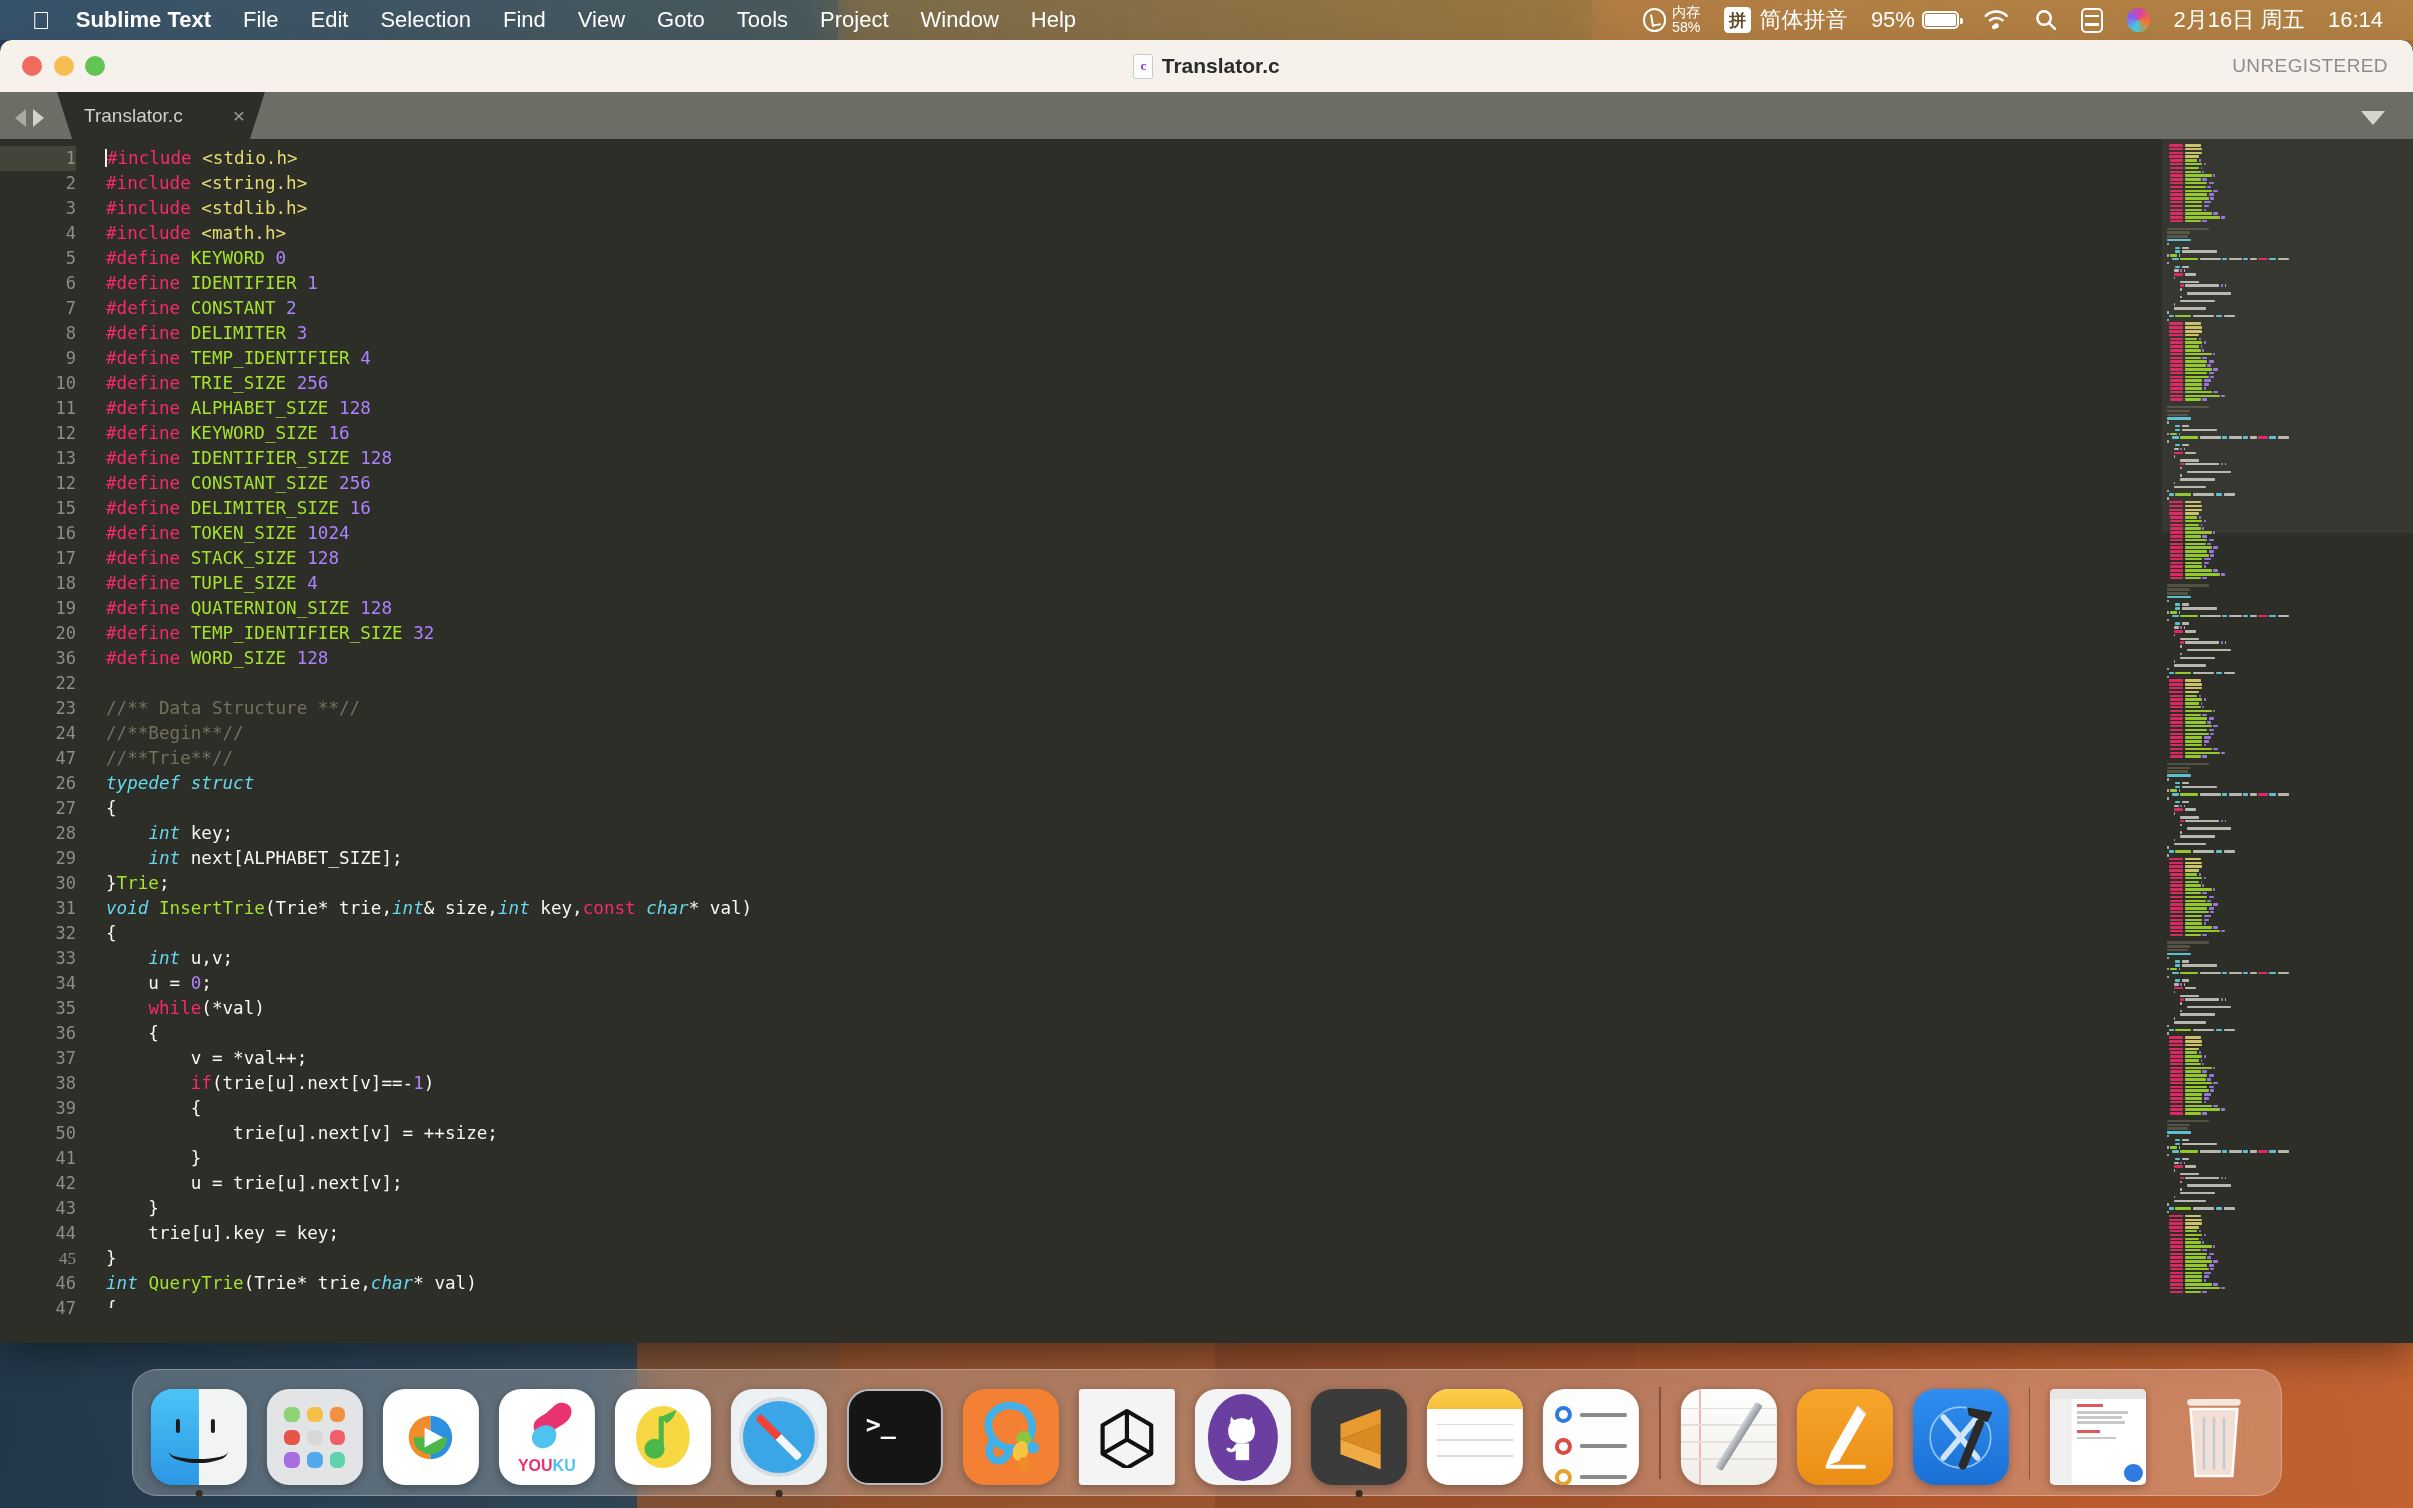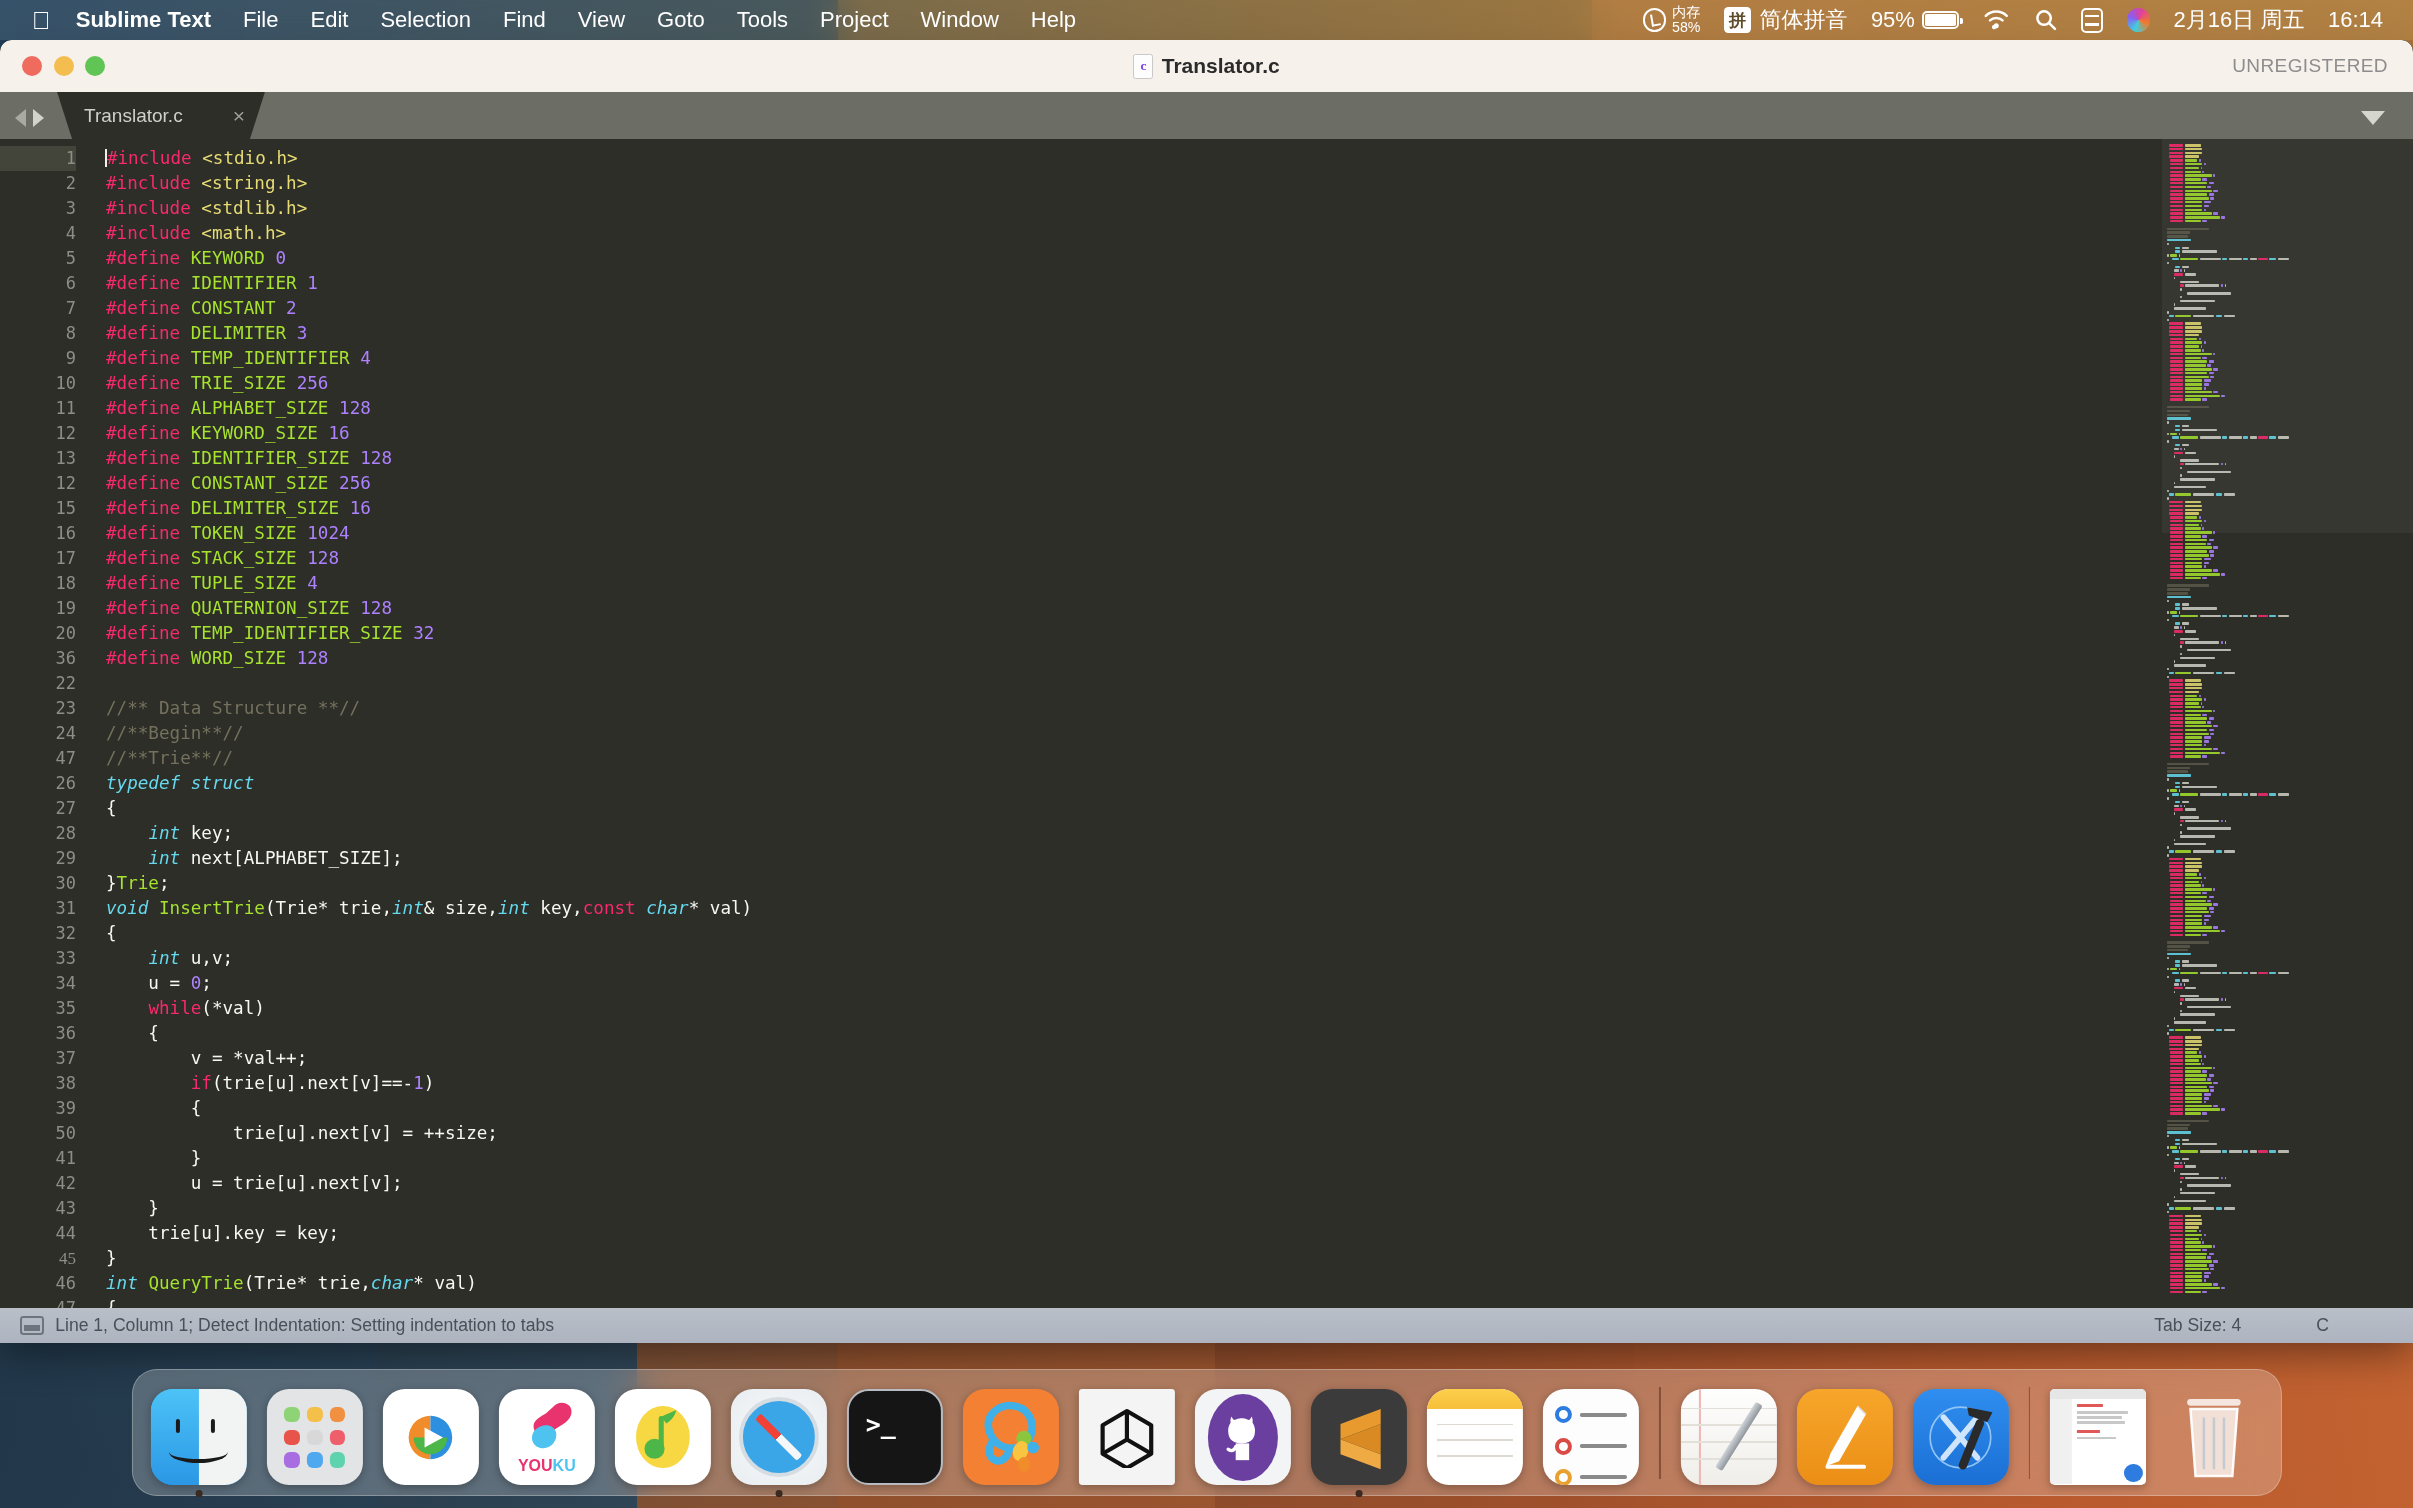--- a/index.html
+++ b/index.html
@@ -1675,28 +1675,20 @@
           <span class="mm-seg" style="width: 3.4px; background: rgb(174, 129, 255); opacity: 0.85;"></span>
         </div>
         <div class="mm-line" style="padding-left: 3.4px;">
           <span class="mm-seg" style="width: 12.6px; background: rgb(249, 41, 111); opacity: 0.85;"></span>
           <span class="mm-seg" style="width: 16px; background: rgb(166, 226, 46); opacity: 0.85;"></span>
           <span class="mm-seg" style="width: 5px; background: rgb(174, 129, 255); opacity: 0.85;"></span>
         </div>
       </div>
   </div>
 
-  <div id="statusbar">
-    <span class="sb-icon"></span>
-    <span>Line 1, Column 1; Detect Indentation: Setting indentation to tabs</span>
-    <span class="sb-right">
-      <span class="item">Tab Size: 4</span>
-      <span class="item">C</span>
-    </span>
-  </div>
 </div>
 
 <div id="dock">
 
   <div class="dock-item">
     <div class="dock-icon ic-finder">
       <div class="l"></div>
         <div class="r"></div>
       <div class="face">
         <span class="eye e1"></span>

